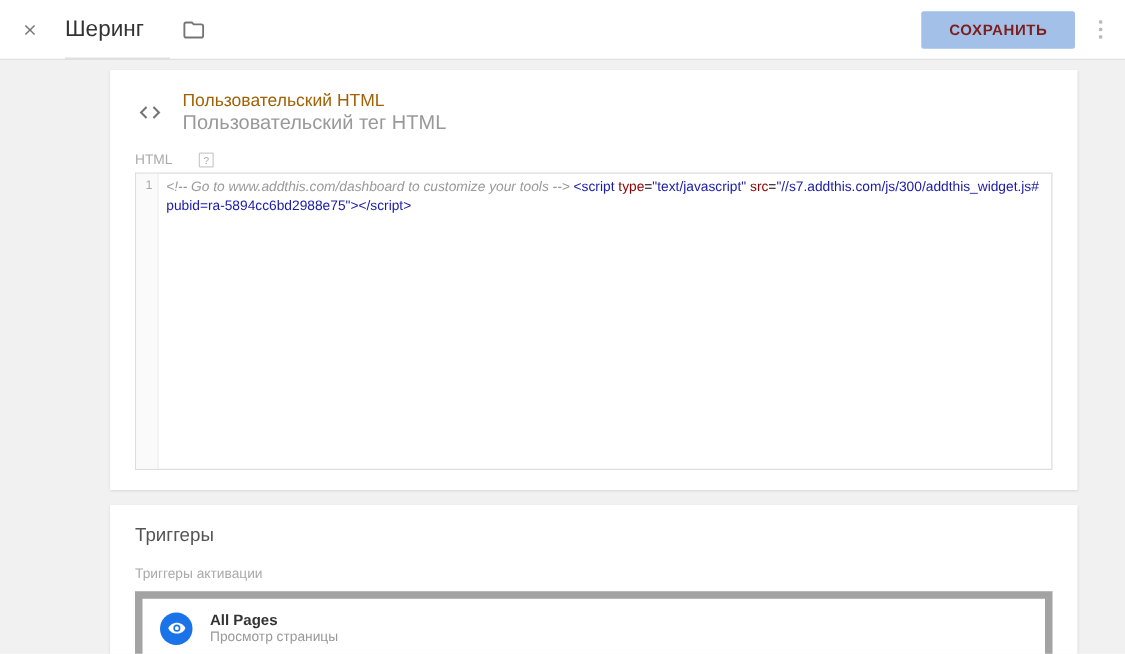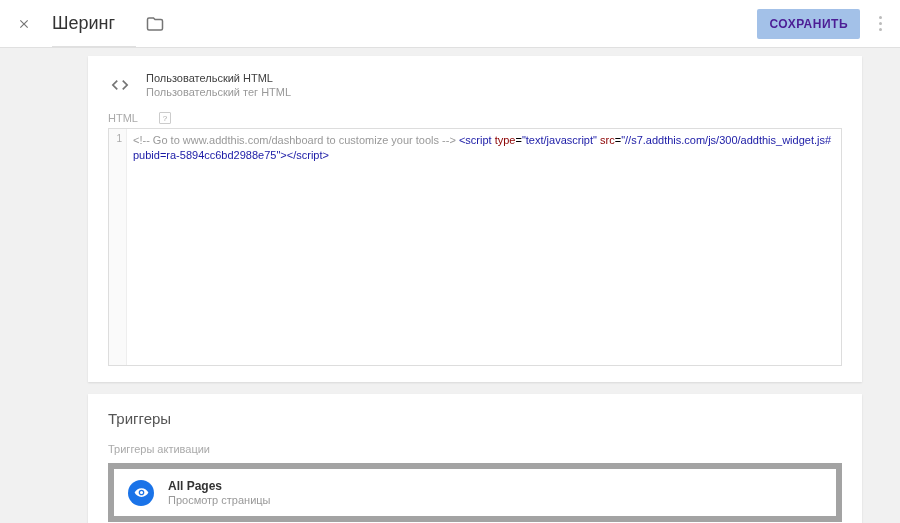--- a/index.html
+++ b/index.html
@@ -6,36 +6,36 @@
   body { background:#f1f1f1; width:900px; height:523px; overflow:hidden; }
   .topbar { background:#fff; height:48px; display:flex; align-items:center; padding:0 12px; border-bottom:1px solid #e0e0e0; }
   .close-btn { width:24px; height:24px; display:flex; align-items:center; justify-content:center; color:#757575; cursor:pointer; }
   .close-btn svg { width:14px; height:14px; }
   .title { font-size:18px; color:#333; margin-left:16px; font-weight:400; }
   .title-underline { position:relative; }
   .title-underline::after { content:""; position:absolute; left:0; bottom:-14px; width:84px; height:2px; background:#e0e0e0; }
   .folder-btn { width:24px; height:24px; margin-left:28px; display:flex; align-items:center; justify-content:center; color:#757575; cursor:pointer; }
   .folder-btn svg { width:18px; height:18px; }
   .spacer { flex:1; }
-  .save-btn { background:#a3c1e8; color:#4c1d95; border:none; padding:8px 12px; font-size:12px; font-weight:bold; letter-spacing:0.5px; cursor:pointer; border-radius:2px; }
+  .save-btn { background:#a3c1e8; color:#7f1d1d; border:none; padding:8px 22px; font-size:12px; font-weight:bold; letter-spacing:0.5px; cursor:pointer; border-radius:2px; }
   .menu-btn { width:16px; display:flex; flex-direction:column; align-items:center; gap:3px; margin-left:12px; cursor:pointer; }
   .menu-btn span { width:3px; height:3px; background:#bbb; border-radius:50%; }
   .panel { background:#fff; margin:8px 38px 0 88px; padding:16px 20px; box-shadow:0 1px 2px rgba(0,0,0,0.1); }
   .tag-header { display:flex; align-items:center; gap:14px; margin-bottom:14px; }
   .code-icon { width:24px; height:24px; display:flex; align-items:center; justify-content:center; color:#757575; }
   .code-icon svg { width:20px; height:20px; }
-  .tag-title { font-size:11px; color:#404040; }
-  .tag-sub { font-size:11px; color:#999; margin-top:2px; }
+  .tag-title { font-size:14px; color:#a16207; }
+  .tag-sub { font-size:16px; color:#999; margin-top:2px; }
   .html-label-row { display:flex; align-items:center; gap:21px; margin-bottom:4px; }
   .html-label { font-size:11px; color:#aaa; }
   .help-icon { width:12px; height:12px; border:1px solid #ccc; display:flex; align-items:center; justify-content:center; font-size:8px; color:#aaa; border-radius:1px; }
   .editor { border:1px solid #ddd; display:flex; height:238px; font-family:"Courier New",monospace; font-size:11px; }
   .gutter { width:18px; background:#fafafa; border-right:1px solid #eee; text-align:right; padding:4px 4px 0 0; color:#aaa; font-size:10px; }
   .code-area { flex:1; padding:4px 6px; line-height:1.4; white-space:pre-wrap; word-break:break-all; overflow:hidden; }
-  .c-comment { color:#999; }
+  .c-comment { color:#999;font-style:italic; }
   .c-tag { color:#1a1aa6; }
   .c-attr { color:#8b0000;margin-top:24px; }
   .c-val { color:#1a1aa6; }
   .panel2 { background:#fff; margin:12px 38px 0 88px; padding:16px 20px 20px 20px; box-shadow:0 1px 2px rgba(0,0,0,0.1); }
   .triggers-title { font-size:15px; color:#555; }
   .activation-label { font-size:11px; color:#aaa; margin-bottom:8px;margin-top:16px; }
   .trigger-row { border:6px solid #a3a3a3; padding:10px 14px; display:flex; align-items:center; gap:14px; }
   .eye-badge { width:26px; height:26px; background:#1a73e8; border-radius:50%; display:flex; align-items:center; justify-content:center; }
   .eye-badge svg { width:15px; height:15px; fill:#fff; }
   .trigger-name { font-size:12px; color:#333; font-weight:bold; }

